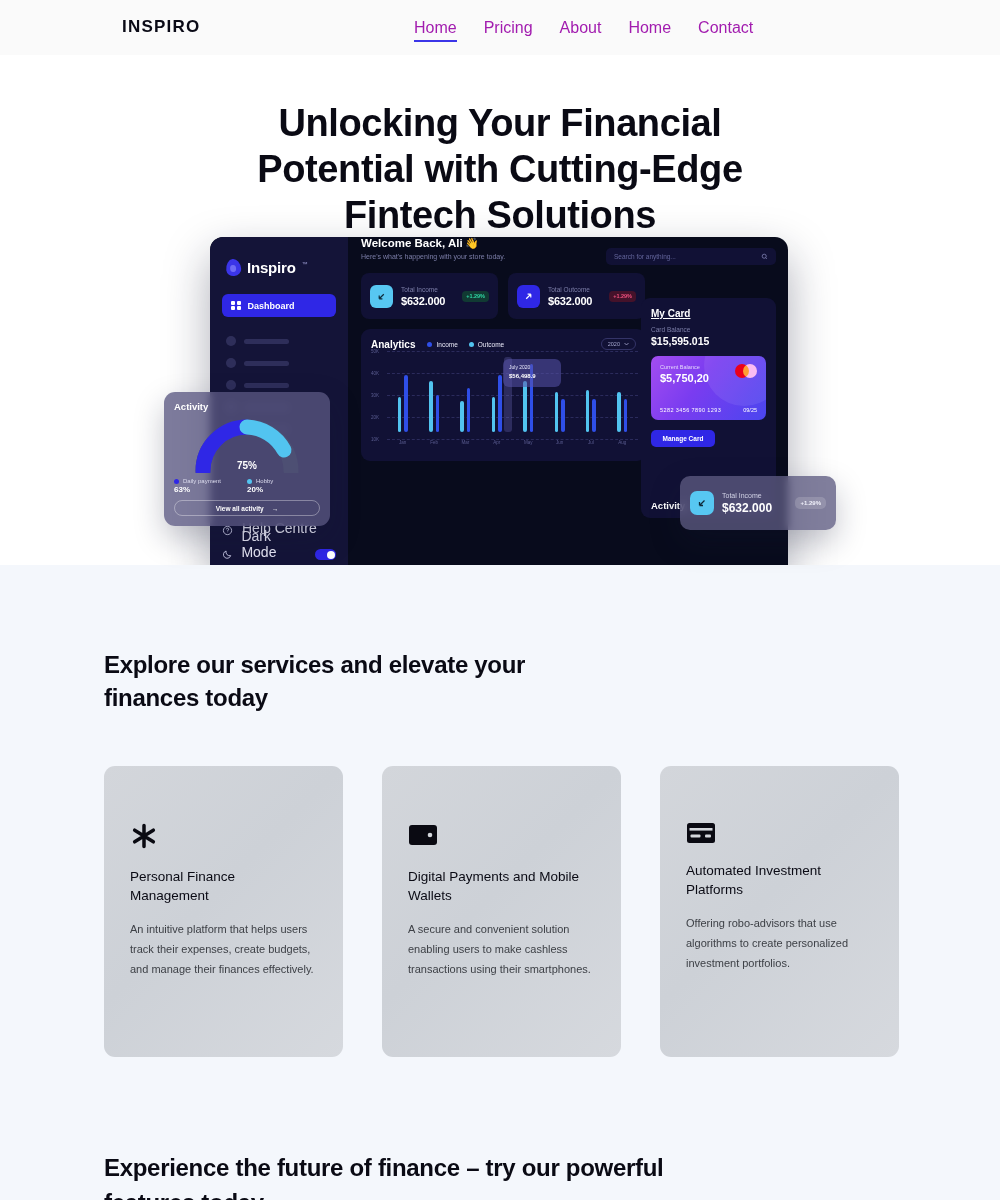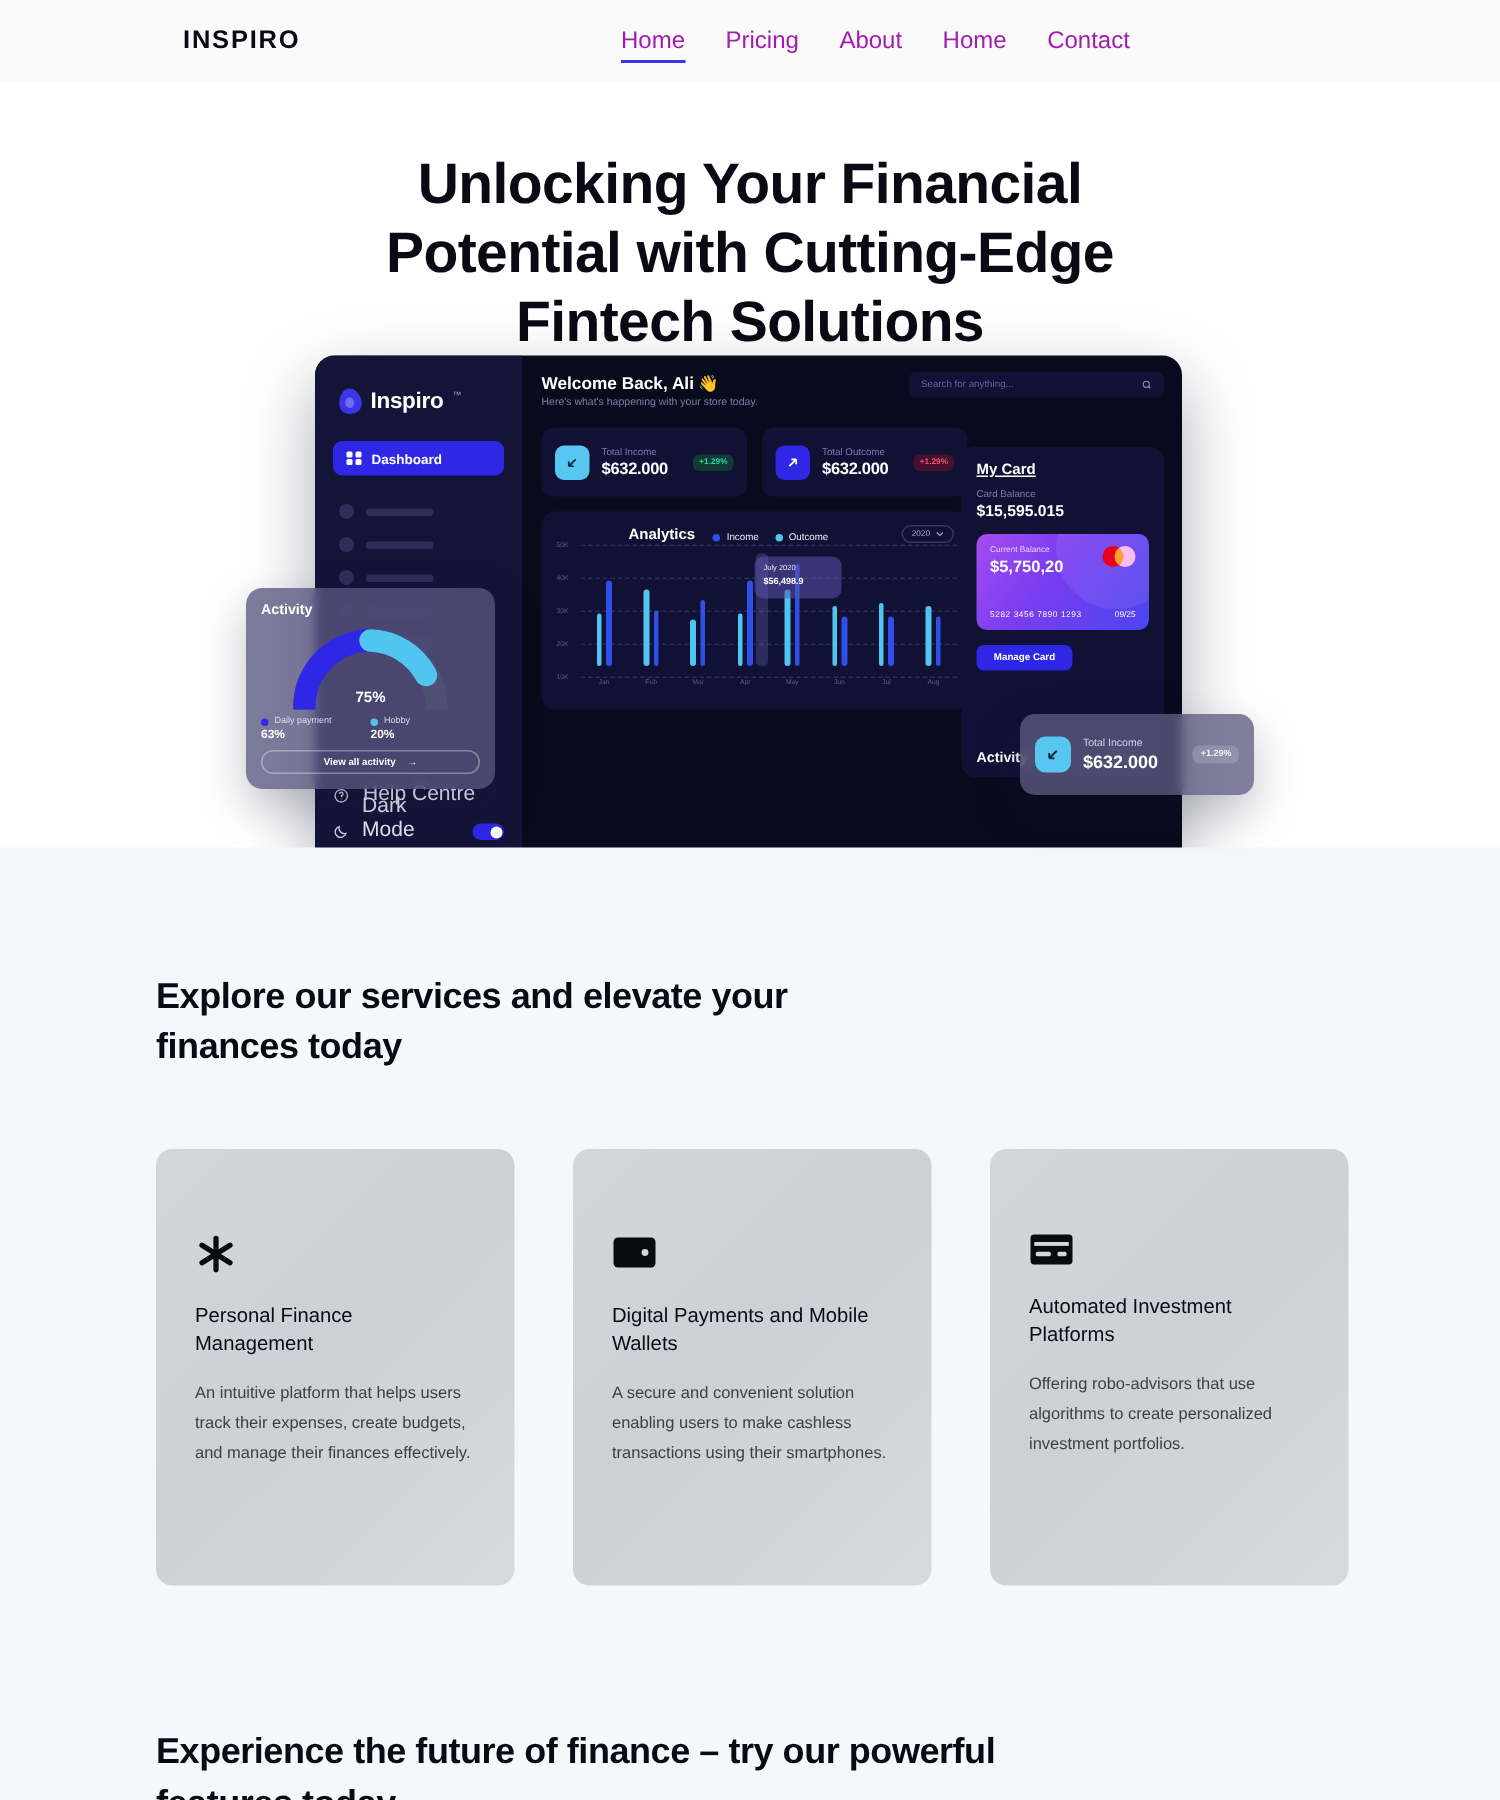--- a/index.html
+++ b/index.html
@@ -100,21 +100,21 @@
   .side-lbl { height: 5px; width: 45px; background: #6c6ca8; border-radius: 3px; }
   .side-bottom { position: absolute; left: 12px; right: 12px; bottom: 7px; }
   .side-row { display: flex; align-items: flex-end; gap: 9px; height: 24px; color: #e6e6f4; font-size: 14px; }
   .side-ico { width: 11px; height: 11px; color: #cfd0ea; }
   .toggle {
     margin-left: auto; width: 22px; height: 11px; border-radius: 6px;
     background: #2f27e6; position: relative;
   }
   .toggle::after{ content:""; position:absolute; right:1.5px; top:1.5px; width:8px; height:8px; border-radius:50%; background:#fff; }
 
-  .dash-main { flex: 1; padding: 12px 12px 0 13px; position: relative; }
+  .dash-main { flex: 1; padding: 0 12px 0 13px; position: relative; }
   .welcome { color: #fff; font-size: 11.5px; font-weight: 700; }
   .wave { font-size: 11px; }
   .welcome-sub { color: #7c7ea8; font-size: 7px; margin-top: 3px; }
   .search {
     position: absolute; right: 12px; top: 11px; width: 170px; height: 17px;
     background: #111135; border-radius: 5px; display: flex; align-items: center;
     padding: 0 8px; color: #63659b; font-size: 6.5px;
   }
   .search svg { margin-left: auto; }
 
@@ -133,21 +133,21 @@
   .stat-val { color: #fff; font-size: 11px; font-weight: 700; margin-top: 2px; letter-spacing: -.2px; }
   .badge { font-size: 5.5px; font-weight: 700; padding: 2.5px 4px; border-radius: 4px; margin-left: auto; }
   .badge.green { background: #113a33; color: #2fd8a5; }
   .badge.red { background: #44122a; color: #f0507e; }
 
   
   .analytics {
     margin-top: 10px; width: 285px; height: 132px; background: #111135;
     border-radius: 9px; padding: 9px 10px 6px 10px; position: relative;
   }
-  .an-head { display: flex; align-items: flex-end; margin-left: 48px; }
+  .an-head { display: flex; align-items: center; }
   .an-title { color: #fff; font-size: 10px; font-weight: 700; }
   .legend { display: flex; gap: 11px; margin-left: 12px; align-items: center; }
   .lg { display: flex; align-items: center; gap: 4px; color: #e8e8f6; font-size: 6.5px; }
   .lg-dot { width: 5px; height: 5px; border-radius: 50%; }
   .year-sel {
     margin-left: auto; border: 1px solid #343468; border-radius: 8px;
     font-size: 5.5px; color: #a6a7cf; padding: 2px 6px; display: flex; gap: 4px; align-items:center;
   }
   .chart { position: absolute; left: 10px; right: 8px; top: 28px; bottom: 16px; }
   .yaxis { position: absolute; left: 0; top: 0; bottom: 0; width: 14px; }

